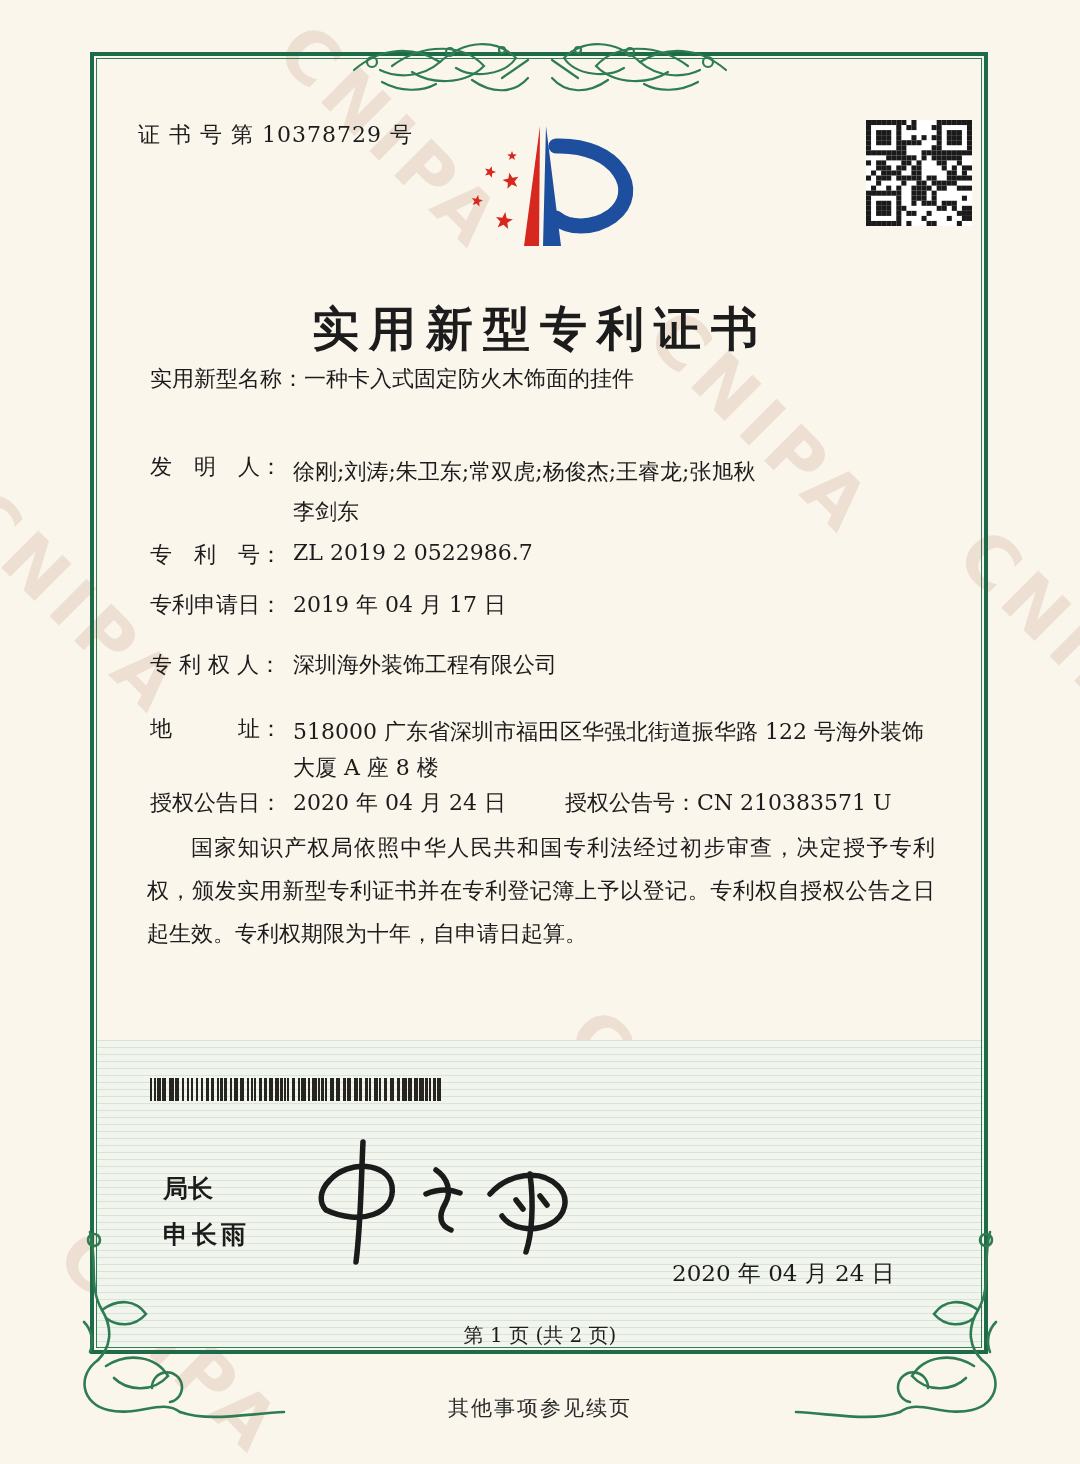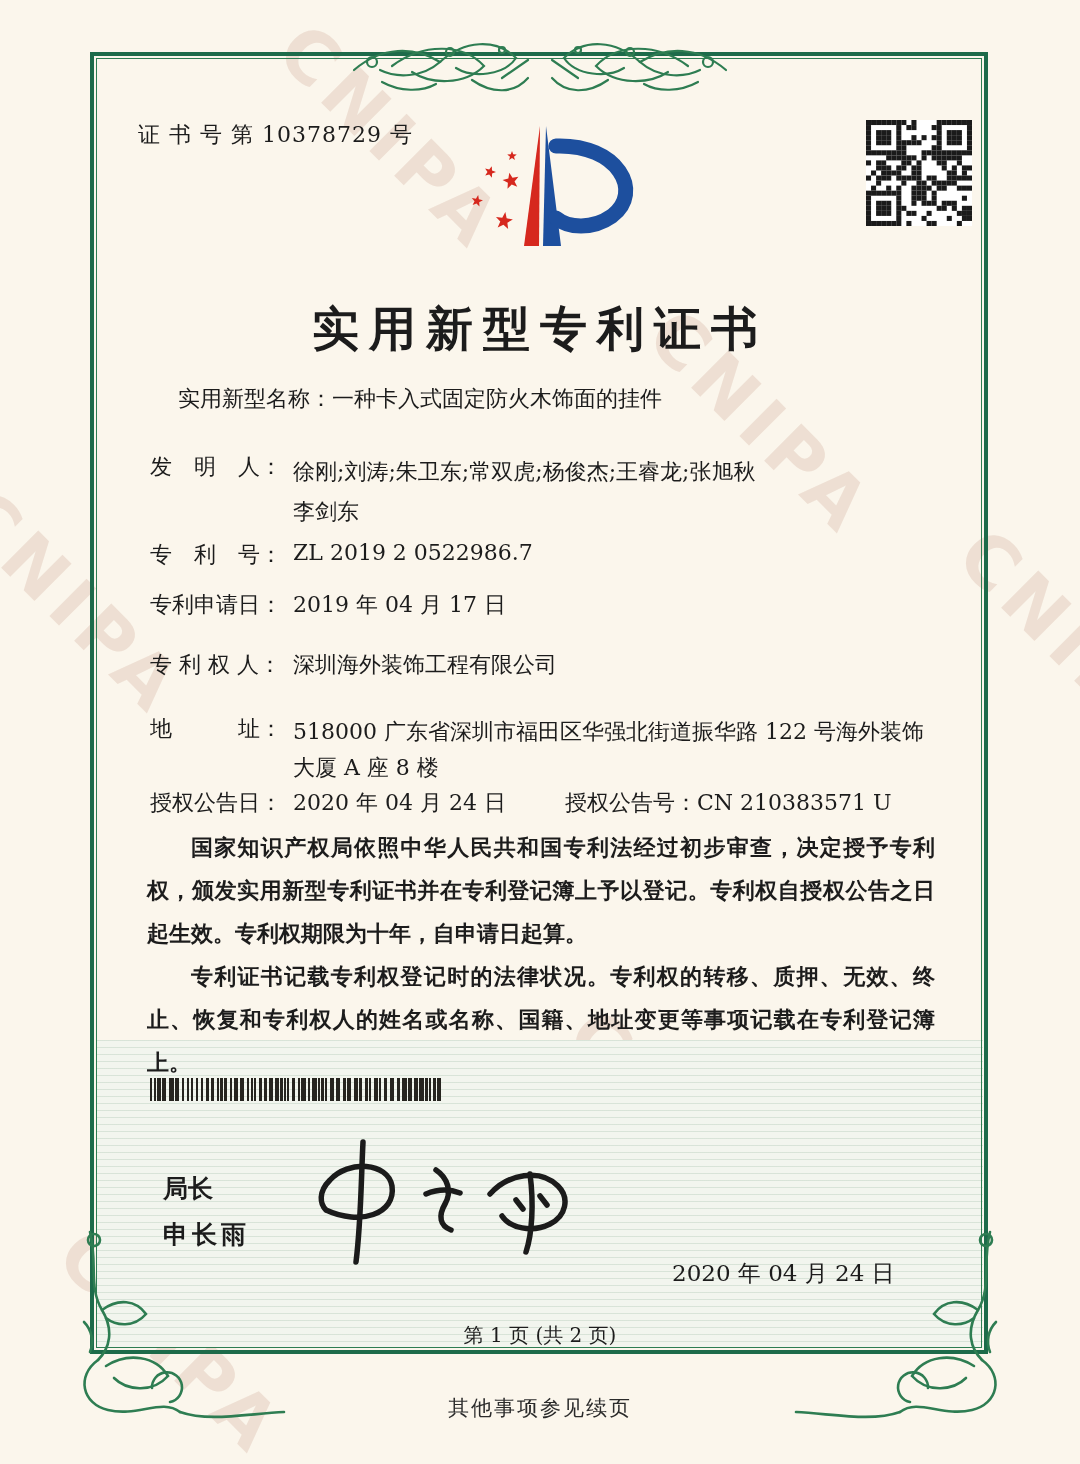--- a/index.html
+++ b/index.html
@@ -46,21 +46,21 @@
   
   .row{position:absolute; z-index:4; left:150px; font-size:22px; white-space:nowrap; display:flex;}
   .lbl{flex:0 0 auto; min-width:143px;}
   .val{white-space:nowrap;}
   .val-wrap{white-space:normal; width:648px; line-height:36px;}
   .two-line{line-height:40px;}
   .grant-no{position:absolute; z-index:4; left:565px; top:788px; font-size:22px; white-space:nowrap;}
   
   .paras{
     position:absolute; z-index:4; left:147px; top:826px; width:788px;
-    font-size:22px; line-height:43px; text-align:justify;font-weight:bold;
+    font-size:22px; line-height:43px; text-align:justify;
   }
   .paras p{margin:0; text-indent:44px;}
   
   .barcode{position:absolute; z-index:4; left:150px; top:1078px; width:292px; height:23px;}
   .barcode span{position:absolute; top:0; height:100%; background:#26241f;}
   .sig-title{position:absolute; z-index:4; left:163px; top:1172px;
     font-family:Liberation Sans, sans-serif; font-weight:700; font-size:25px;}
   .sig-name{position:absolute; z-index:4; left:163px; top:1218px;
     font-family:"DejaVu Sans","Liberation Sans",sans-serif; font-weight:700; font-size:25px; letter-spacing:4px;}
   .sig-svg{position:absolute; z-index:4; left:268px; top:1130px;}
@@ -374,21 +374,21 @@
       <rect x="25" y="100" width="5" height="5" fill="#1a1a1a"></rect>
       <rect x="30" y="100" width="5" height="5" fill="#1a1a1a"></rect>
       <rect x="40" y="100" width="5" height="5" fill="#1a1a1a"></rect>
       <rect x="60" y="100" width="5" height="5" fill="#1a1a1a"></rect>
       <rect x="65" y="100" width="5" height="5" fill="#1a1a1a"></rect>
       <rect x="90" y="100" width="5" height="5" fill="#1a1a1a"></rect>
     </svg>
 
   <div class="doc-title">实用新型专利证书</div>
 
-  <div class="row" style="top:384px;margin-left:28px;">
+  <div class="row" style="top:364px;">
     <span class="lbl">实用新型名称：</span>
     <span class="val">一种卡入式固定防火木饰面的挂件</span>
   </div>
 
   <div class="row" style="top:452px;">
     <span class="lbl">发　明　人：</span>
     <span class="val two-line">
       <span>徐刚;刘涛;朱卫东;常双虎;杨俊杰;王睿龙;张旭秋</span><br>
       <span>李剑东</span>
     </span>
@@ -417,21 +417,20 @@
   <div class="row" style="top:788px;">
     <span class="lbl">授权公告日：</span>
     <span class="val">2020 年 04 月 24 日</span>
   </div>
   <div class="grant-no">
     <span>授权公告号：</span><span>CN 210383571 U</span>
   </div>
 
   <div class="paras">
     <p>国家知识产权局依照中华人民共和国专利法经过初步审查，决定授予专利权，颁发实用新型专利证书并在专利登记簿上予以登记。专利权自授权公告之日起生效。专利权期限为十年，自申请日起算。</p>
-    <p>专利证书记载专利权登记时的法律状况。专利权的转移、质押、无效、终止、恢复和专利权人的姓名或名称、国籍、地址变更等事项记载在专利登记簿上。</p>
   </div>
 
   <div class="barcode" id="barcode">
       <span style="left: 0px; width: 2px;"></span>
       <span style="left: 4px; width: 2px;"></span>
       <span style="left: 7px; width: 4px;"></span>
       <span style="left: 12px; width: 4px;"></span>
       <span style="left: 19px; width: 5px;"></span>
       <span style="left: 25px; width: 4px;"></span>
       <span style="left: 32px; width: 2px;"></span>

